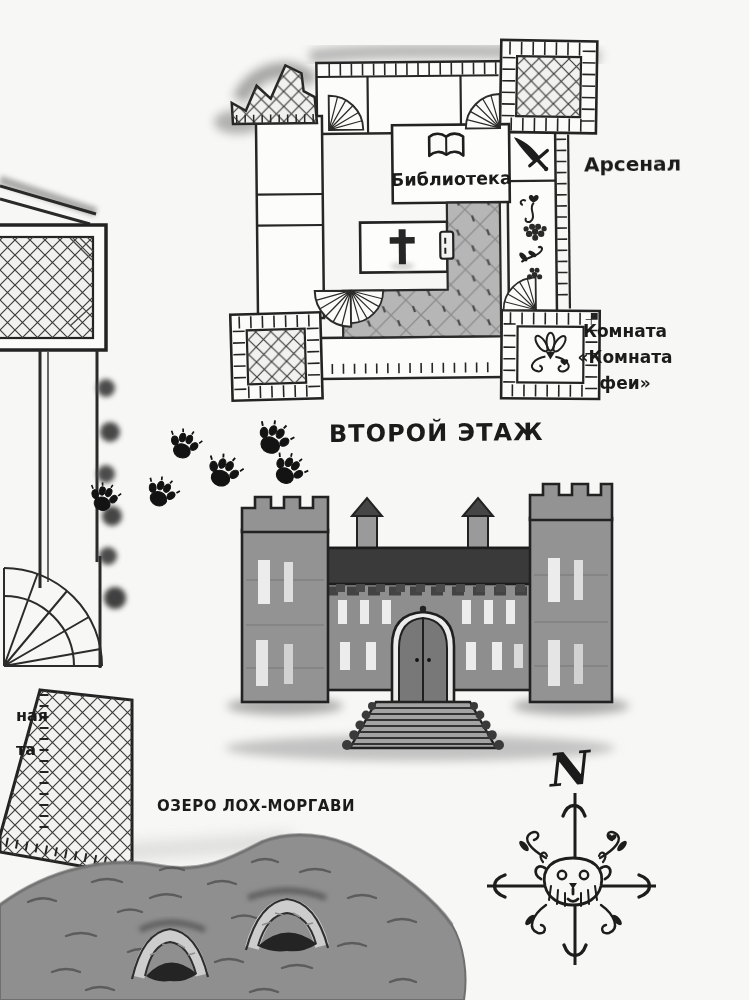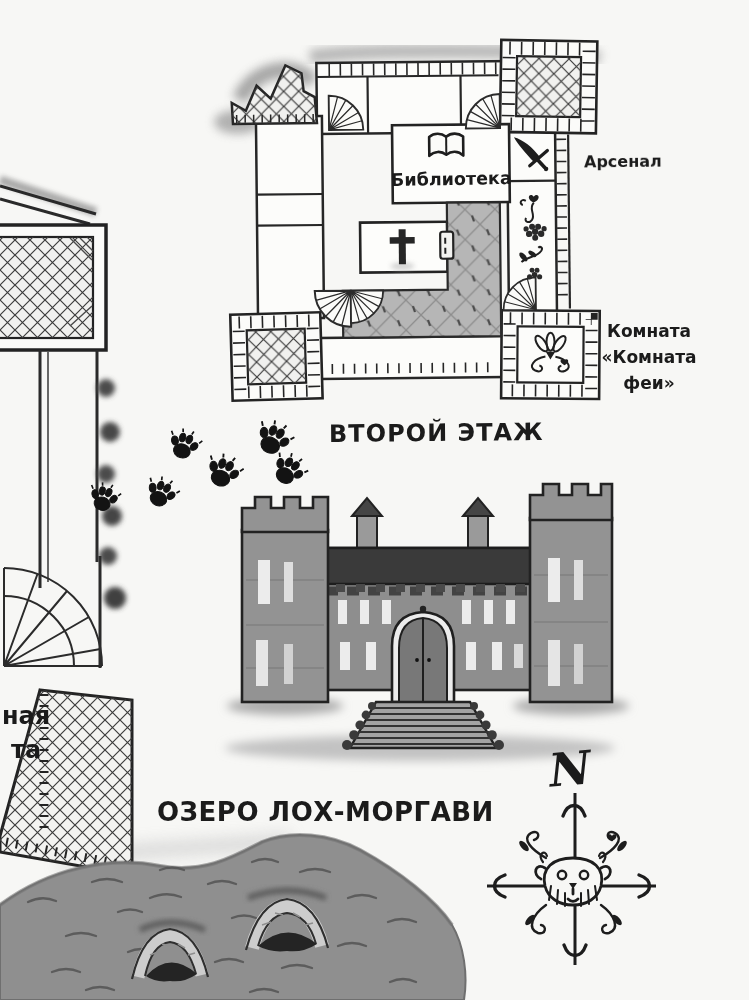--- a/index.html
+++ b/index.html
@@ -1,26 +1,26 @@
 <!DOCTYPE html>
 <html><head>
 <meta charset="utf-8">
 <style>
   html,body{margin:0;padding:0;background:#e9e9e7;}
   .page{position:relative;width:749px;height:1000px;background:#f7f7f5;overflow:hidden;
         font-family:"DejaVu Sans","Liberation Sans",sans-serif;}
   svg{position:absolute;left:0;top:0;}
   .lbl{position:absolute;font-weight:700;color:#1b1b1b;white-space:nowrap;}
   #lbl-title{left:329px;top:419px;font-size:24px;letter-spacing:1px;transform:rotate(-0.5deg);}
-  #lbl-lake{left:157px;top:797px;font-size:26px;letter-spacing:0.5px;}
+  #lbl-lake{left:157px;top:797px;font-size:15px;letter-spacing:0.5px;}
   #lbl-library{left:391px;top:169px;width:120px;text-align:center;font-size:17.5px;transform:rotate(-1deg);}
-  #lbl-arsenal{left:584px;top:152px;font-size:16px;transform:rotate(-0.6deg);text-align:right;}
-  #lbl-room{left:596px;top:318px;width:106px;text-align:center;font-size:17px;line-height:26px;}
+  #lbl-arsenal{left:584px;top:152px;font-size:20px;transform:rotate(-0.6deg);text-align:right;}
+  #lbl-room{left:572px;top:318px;width:106px;text-align:center;font-size:17px;line-height:26px;}
   #lbl-room span{display:block;}
-  #lbl-frag{left:2px;top:699px;font-size:24px;line-height:34px;text-align:center;}
+  #lbl-frag{left:16px;top:699px;font-size:16px;line-height:34px;}
   #lbl-frag span{display:block;}
   #lbl-n{left:549px;top:742px;font-size:46px;font-family:"DejaVu Serif","Liberation Serif",serif;
          font-style:italic;transform:rotate(-5deg);}
 </style>
 </head>
 <body>
 
 <div class="page">
 
 <svg width="749" height="1000" viewBox="0 0 749 1000">

